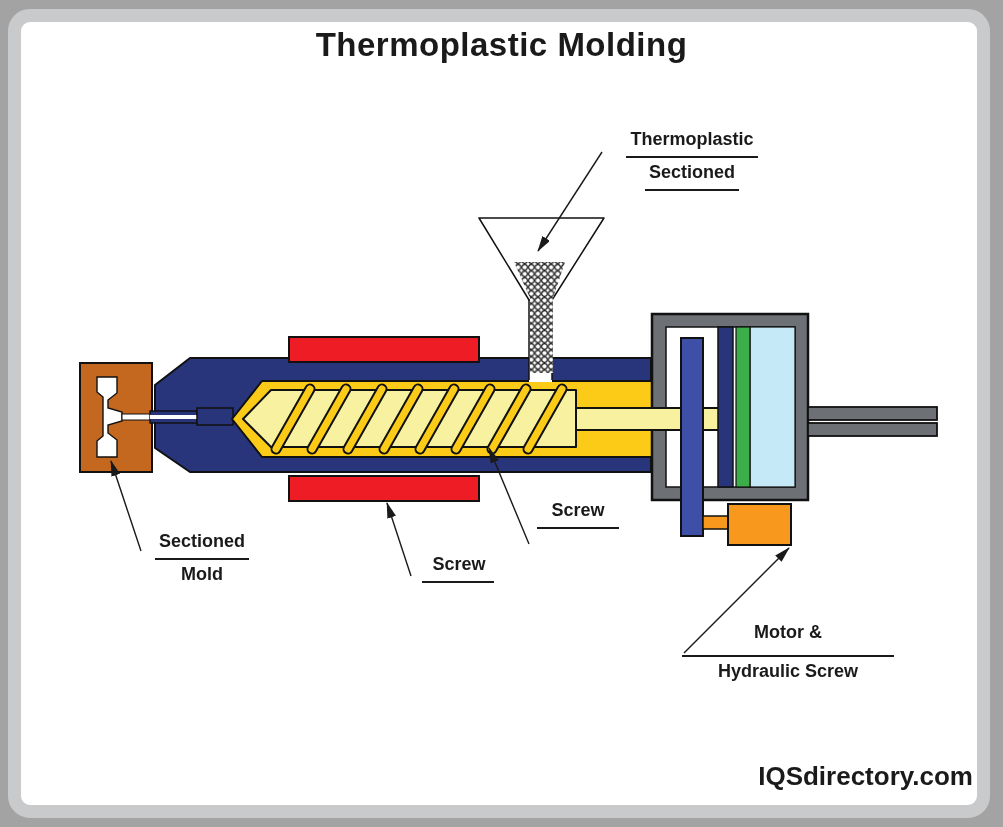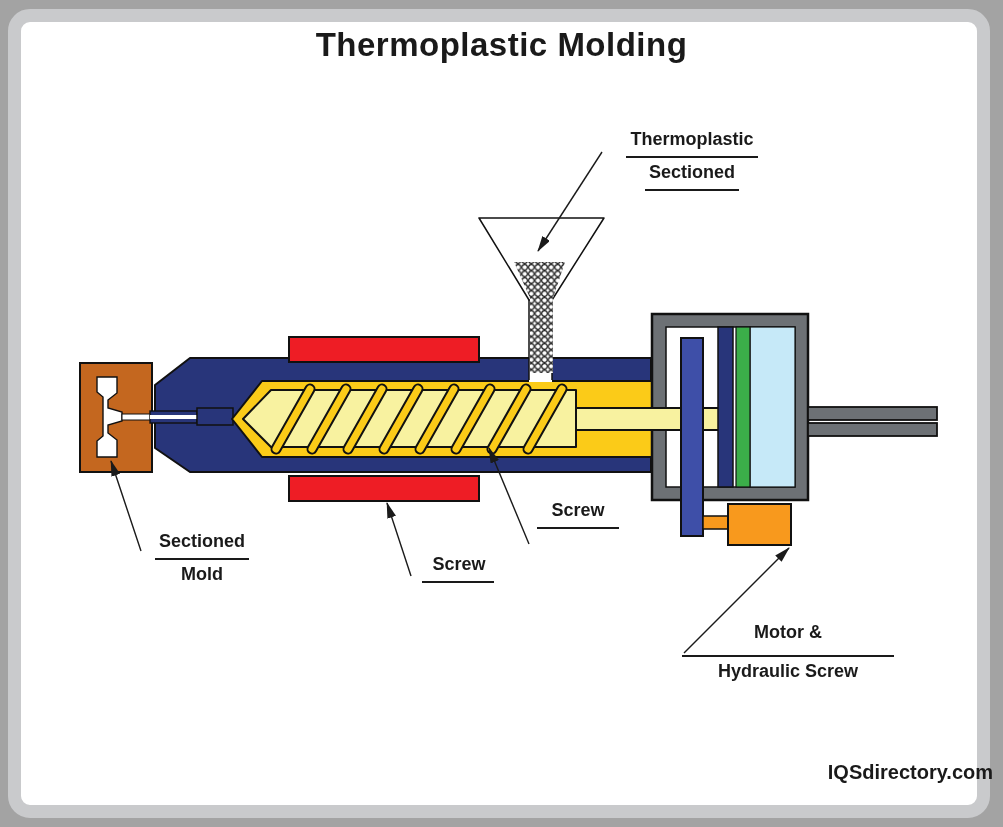--- a/index.html
+++ b/index.html
@@ -6,21 +6,21 @@
   #stage{position:relative;width:1003px;height:827px;background:#a3a3a3;overflow:hidden;
          font-family:Liberation Sans, sans-serif;color:var(--color-text,#1a1a1a);}
   .frame{position:absolute;left:8px;top:9px;width:956px;height:783px;
          border:13px solid var(--color-frame,#C9CACC);border-radius:22px;background:#fff;}
   #diagram-svg{position:absolute;left:0;top:0;}
   .title{position:absolute;left:0;top:26px;width:1003px;text-align:center;
          font-size:33px;font-weight:bold;letter-spacing:0.5px;}
   .lbl{position:absolute;font-size:18px;font-weight:bold;text-align:center;line-height:29px;}
   .u{display:inline-block;border-bottom:2px solid var(--color-text,#1a1a1a);padding:0 4px 2px 4px;}
   .u-wide{display:block;border-bottom:2px solid var(--color-text,#1a1a1a);padding-bottom:8px;}
-  .watermark{position:absolute;right:10px;top:761px;font-size:20px;font-weight:bold;}
+  .watermark{position:absolute;right:30px;top:761px;font-size:26px;font-weight:bold;}
   
   .f-navy{fill:var(--color-barrel_navy,#28357A);}
   .f-red{fill:var(--color-heater_red,#EE1D25);}
   .f-gold{fill:var(--color-screw_gold,#FBCB18);}
   .f-pale{fill:var(--color-screw_pale,#F8F2A0);}
   .f-mold{fill:var(--color-mold_orange,#C4671F);}
   .f-pump{fill:var(--color-pump_orange,#F8991D);}
   .f-piston{fill:var(--color-piston_blue,#3E4FA8);}
   .f-green{fill:var(--color-hydraulic_green,#3BAE49);}
   .f-lblue{fill:var(--color-hydraulic_lightblue,#C6E9F8);}

